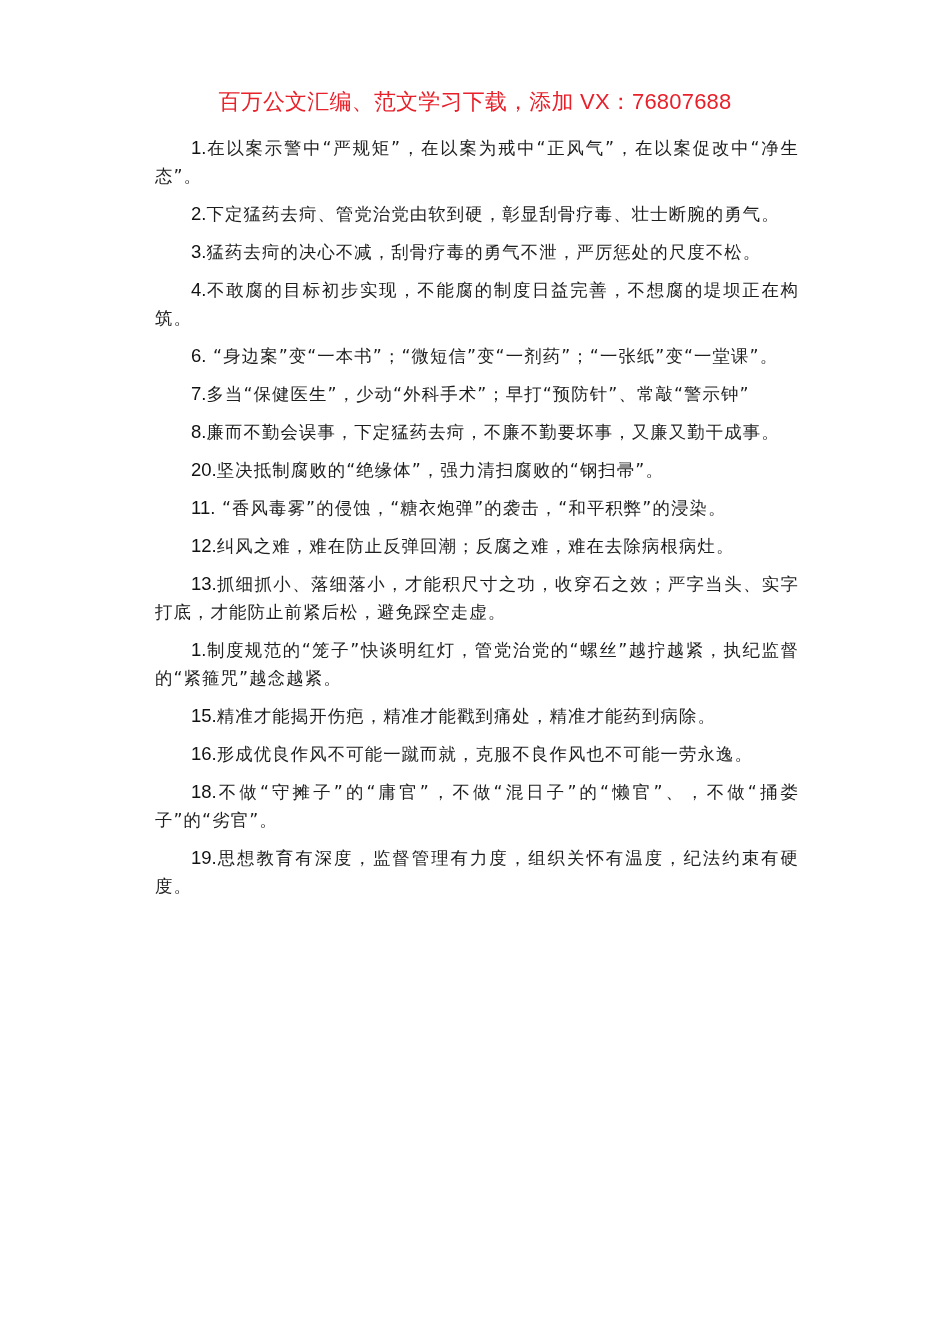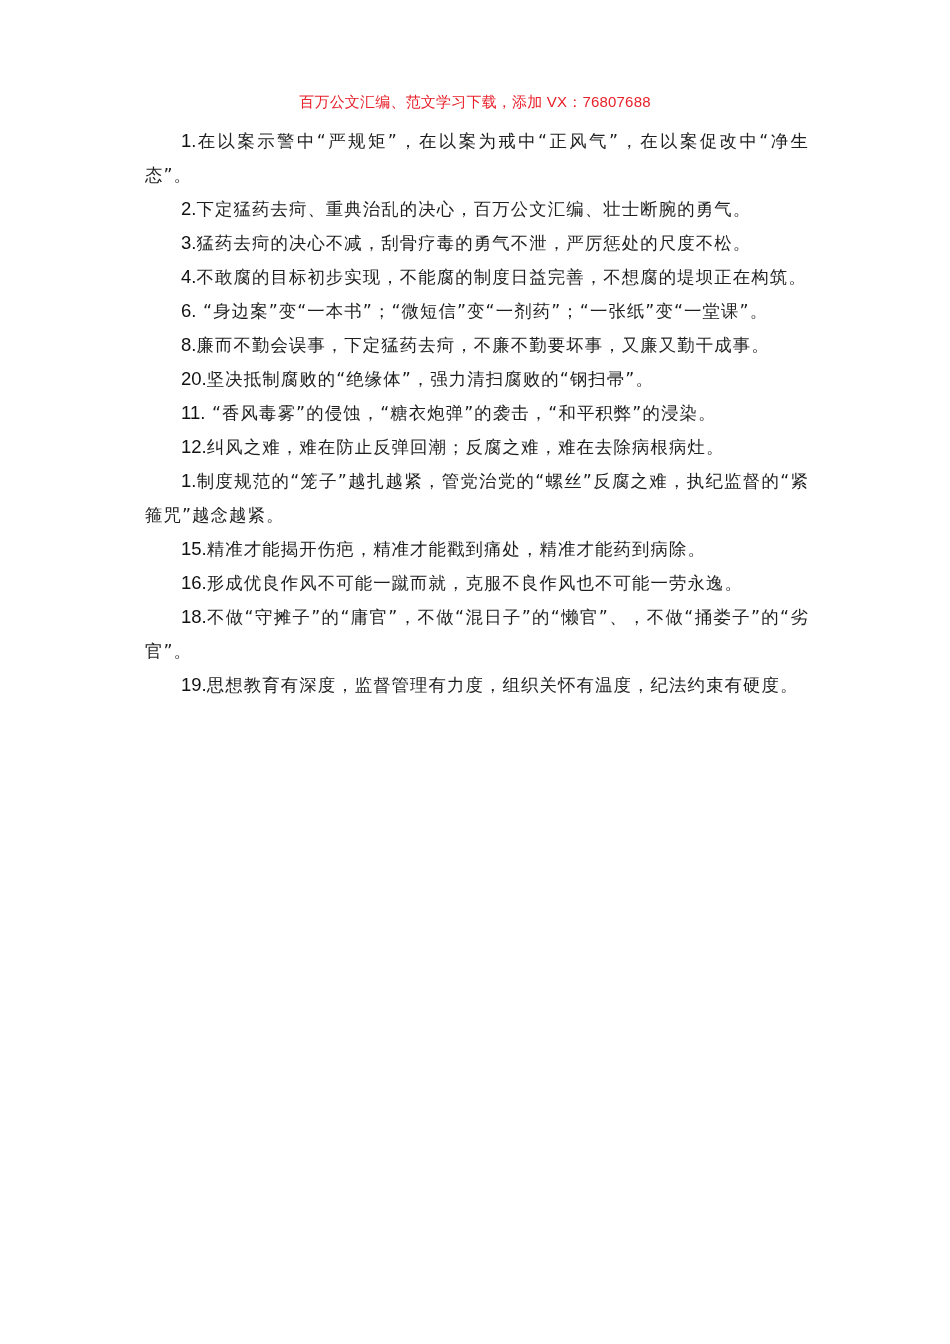--- a/index.html
+++ b/index.html
@@ -23,62 +23,64 @@
     height: 1344px;
     background: #ffffff;
   }
   .header-banner {
     position: absolute;
     top: 89px;
     left: 0;
     width: 950px;
     text-align: center;
     font-family: "Liberation Sans", "DejaVu Sans", sans-serif;
-    font-size: 15px;
+    font-size: 22px;
     line-height: 26px;
     color: #e8202a;
     letter-spacing: 0.2px;
   }
   .content {
     position: absolute;
     left: 145px;
     top: 124px;
     width: 664px;
   }
   .para {
-    margin: 0;
+    margin: 10px;
     font-size: 17.4px;
-    line-height: 34px;
+    line-height: 28px;
     text-indent: 36px;
     text-align: justify;
     letter-spacing: 1.1px;
     color: #1e1e1e;
   }
   .para .num {
     font-family: "Liberation Sans", "DejaVu Sans", sans-serif;
     font-size: 18.5px;
     letter-spacing: 0;
     color: #111;
   }
 </style>
 </head>
 <body>
 
 <div class="page">
   <div class="header-banner">百万公文汇编、范文学习下载，添加 VX：76807688</div>
 
   <div class="content">
     <p class="para"><span class="num">1.</span><span>在以案示警中“严规矩”，在以案为戒中“正风气”，在以案促改中“净生态”。</span></p>
-    <p class="para"><span class="num">2.</span><span>下定猛药去疴、重典治乱的决心，百万公文汇编、壮士断腕的勇气。</span></p>
+    <p class="para"><span class="num">2.</span><span>下定猛药去疴、管党治党由软到硬，彰显刮骨疗毒、壮士断腕的勇气。</span></p>
     <p class="para"><span class="num">3.</span><span>猛药去疴的决心不减，刮骨疗毒的勇气不泄，严厉惩处的尺度不松。</span></p>
     <p class="para"><span class="num">4.</span><span>不敢腐的目标初步实现，不能腐的制度日益完善，不想腐的堤坝正在构筑。</span></p>
     <p class="para"><span class="num">6.</span><span> “身边案”变“一本书”；“微短信”变“一剂药”；“一张纸”变“一堂课”。</span></p>
+    <p class="para"><span class="num">7.</span><span>多当“保健医生”，少动“外科手术”；早打“预防针”、常敲“警示钟”</span></p>
     <p class="para"><span class="num">8.</span><span>廉而不勤会误事，下定猛药去疴，不廉不勤要坏事，又廉又勤干成事。</span></p>
     <p class="para"><span class="num">20.</span><span>坚决抵制腐败的“绝缘体”，强力清扫腐败的“钢扫帚”。</span></p>
     <p class="para"><span class="num">11.</span><span> “香风毒雾”的侵蚀，“糖衣炮弹”的袭击，“和平积弊”的浸染。</span></p>
     <p class="para"><span class="num">12.</span><span>纠风之难，难在防止反弹回潮；反腐之难，难在去除病根病灶。</span></p>
-    <p class="para"><span class="num">1.</span><span>制度规范的“笼子”越扎越紧，管党治党的“螺丝”反腐之难，执纪监督的“紧箍咒”越念越紧。</span></p>
+    <p class="para"><span class="num">13.</span><span>抓细抓小、落细落小，才能积尺寸之功，收穿石之效；严字当头、实字打底，才能防止前紧后松，避免踩空走虚。</span></p>
+    <p class="para"><span class="num">1.</span><span>制度规范的“笼子”快谈明红灯，管党治党的“螺丝”越拧越紧，执纪监督的“紧箍咒”越念越紧。</span></p>
     <p class="para"><span class="num">15.</span><span>精准才能揭开伤疤，精准才能戳到痛处，精准才能药到病除。</span></p>
     <p class="para"><span class="num">16.</span><span>形成优良作风不可能一蹴而就，克服不良作风也不可能一劳永逸。</span></p>
     <p class="para"><span class="num">18.</span><span>不做“守摊子”的“庸官”，不做“混日子”的“懒官”、，不做“捅娄子”的“劣官”。</span></p>
     <p class="para"><span class="num">19.</span><span>思想教育有深度，监督管理有力度，组织关怀有温度，纪法约束有硬度。</span></p>
   </div>
 </div>
 
 </body></html>

